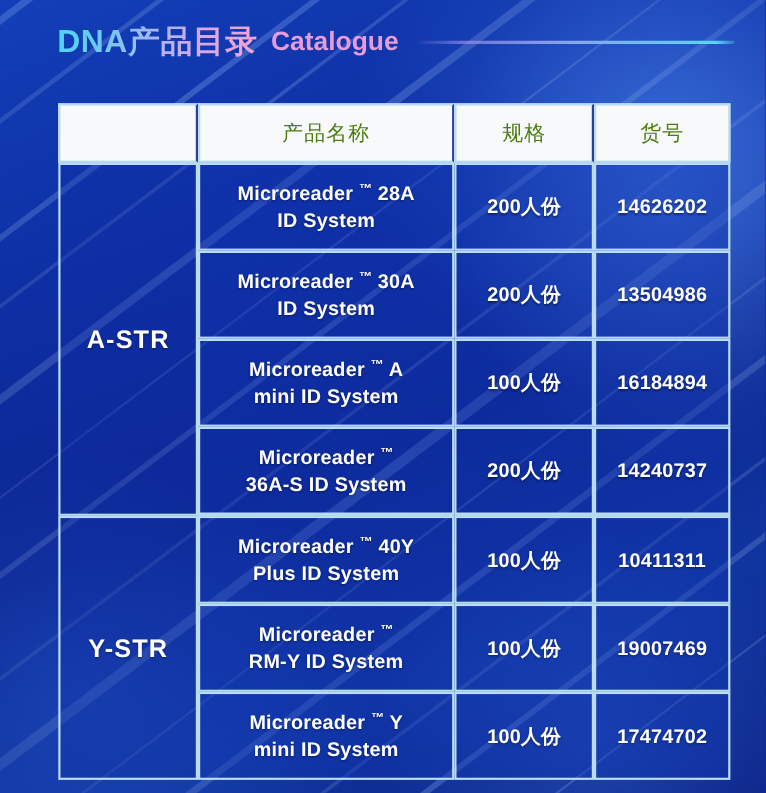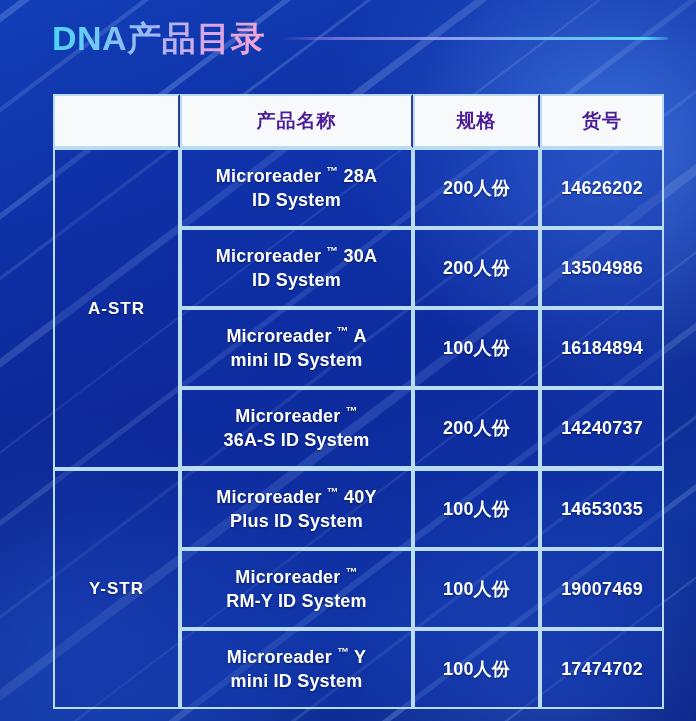--- a/index.html
+++ b/index.html
@@ -53,21 +53,21 @@
   .header {
     position: absolute;
     left: 52px;
     top: 14px;
     right: 20px;
     height: 48px;
     display: flex;
     align-items: center;
   }
   .title-cn {
-    font-size: 34px;
+    font-size: 29px;
     font-weight: bold;
     letter-spacing: 0.5px;
     line-height: 1;
     background: linear-gradient(100deg, #49d6f2 0%, #6fc9f5 22%, #a8b6f2 48%, #d9a8e8 72%, #f3a3cf 100%);
     -webkit-background-clip: text;
     background-clip: text;
     color: transparent;
     -webkit-text-fill-color: transparent;
     white-space: nowrap;
   }
@@ -108,42 +108,42 @@
     text-align: center;
     vertical-align: middle;
   }
   
   table.catalogue th + th,
   table.catalogue td + td { border-left-width: 2px; }
 
   thead th {
     height: 50px;
     background: #f7f9fb;
-    color: #4c1d95;
+    color: #4d7c0f;
     font-size: 19px;
-    font-weight: bold;
+    font-weight: normal;
     letter-spacing: 1px;
     border-color: #f3f6f9;
     border-bottom-color: #2a3f9a;
   }
   thead th.empty-head { border-right-color: #2a3f9a; }
   thead th.col-name { border-right-color: #2a3f9a; }
   thead th.col-spec { border-right-color: #2a3f9a; }
 
   tbody td {
     height: 76px;
     color: #ffffff;
     font-size: 18px;
     font-weight: bold;
     letter-spacing: 0.2px;
     background: rgba(17, 53, 176, 0.42);
     text-shadow: 0 1px 2px rgba(0,0,20,0.45);
   }
   tbody td.group-cell {
-    font-size: 17px;
+    font-size: 23px;
     letter-spacing: 1px;
     background: rgba(15, 48, 166, 0.30);
   }
   tbody tr.group-end td { border-bottom-width: 3px; }
 
   .cell-lines { line-height: 1.32; padding: 0 6px; }
   .tm { font-size: 12px; vertical-align: super; letter-spacing: 0; }
 
   
   col.c-group { width: 127px; }
@@ -187,20 +187,21 @@
         <rect x="-300" y="742" width="1600" height="5" fill="url(#sg)"></rect>
         <rect x="-300" y="812" width="1600" height="2" fill="url(#sg2)"></rect>
         <rect x="-300" y="60" width="1600" height="4" fill="url(#sg2)"></rect>
         <rect x="-300" y="-10" width="1600" height="6" fill="url(#sg)"></rect>
       </g>
     </svg>
   </div>
 
   <div class="header">
     <span class="title-cn">DNA产品目录</span>
+    <span class="title-en">Catalogue</span>
     <span class="title-rule"></span>
   </div>
 
   <div class="table-wrap">
     <table class="catalogue">
       <colgroup>
         <col class="c-group">
           <col class="c-name">
           <col class="c-spec">
           <col class="c-sku">
@@ -259,21 +260,21 @@
 
         <tr>
           <td class="group-cell" rowspan="3">Y-STR</td>
           <td>
             <div class="cell-lines">
               <div>Microreader <span class="tm">™</span> 40Y</div>
               <div>Plus ID System</div>
             </div>
           </td>
           <td>100人份</td>
-          <td>14653035</td>
+          <td>10411311</td>
         </tr>
         <tr>
           <td>
             <div class="cell-lines">
               <div>Microreader <span class="tm">™</span></div>
               <div>RM-Y ID System</div>
             </div>
           </td>
           <td>100人份</td>
           <td>19007469</td>

